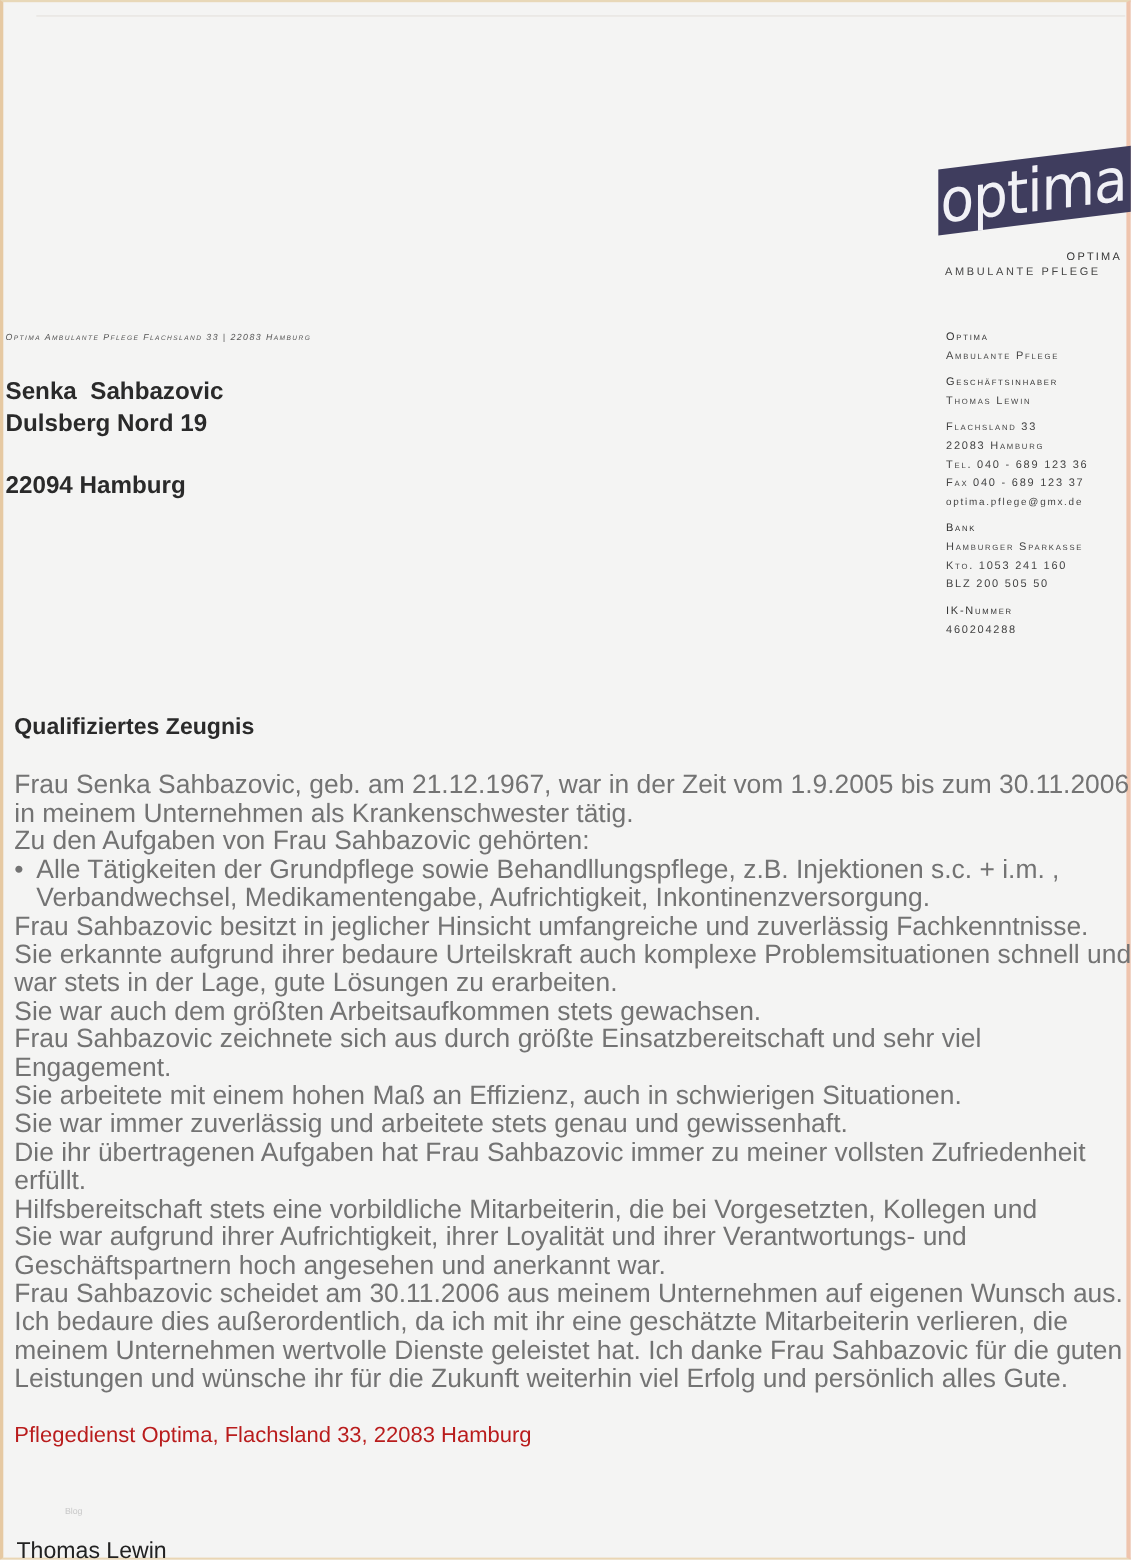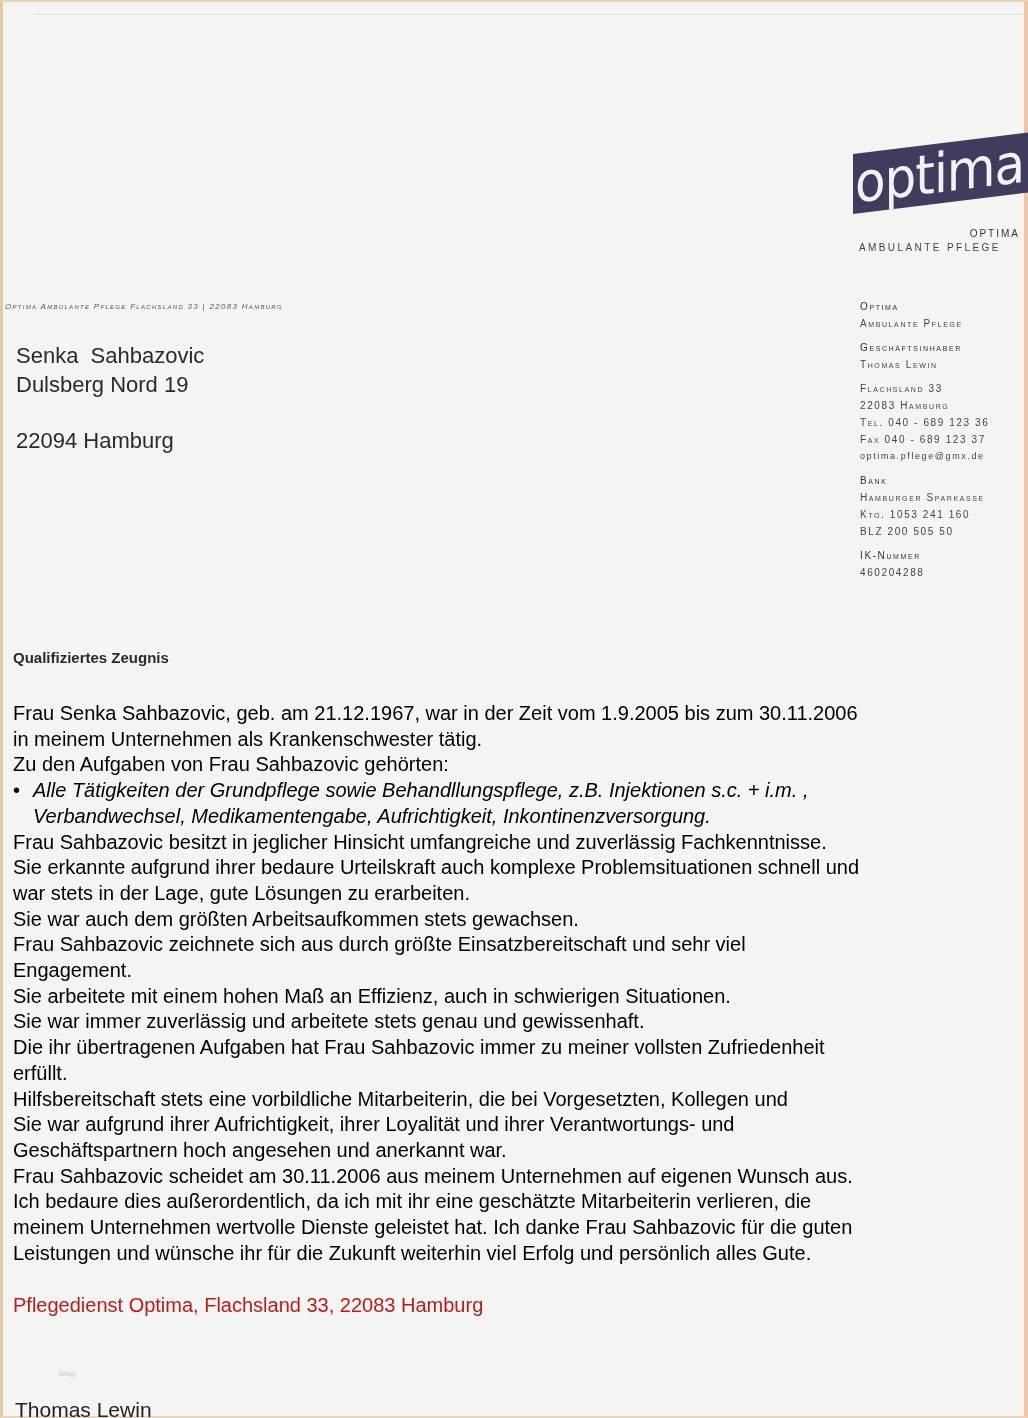--- a/index.html
+++ b/index.html
@@ -49,46 +49,46 @@
     font-size: 10px; letter-spacing: 2.4px; color: #444;
     white-space: nowrap;
   }
   .sender-line {
     position: absolute; left: 2px; top: 300px;
     font-size: 8px; letter-spacing: 1.3px; color: #555;
     font-variant: small-caps; white-space: nowrap; font-style: italic;
   }
   
   .recipient {
-    position: absolute; left: 13px; top: 339px;
-    font-size: 22px; font-weight: normal; color: #2a2a2a; line-height: 29px;
+    position: absolute; left: 2px; top: 339px;
+    font-size: 22px; font-weight: bold; color: #2a2a2a; line-height: 29px;
   }
   .recipient .gap { height: 27px; }
   
   .side {
     position: absolute; left: 857px; top: 296px; width: 171px;
     font-size: 10px; letter-spacing: 1.6px; color: #444;
     white-space: nowrap; overflow: hidden;
     font-variant: small-caps; line-height: 17px;
   }
   .side .grp { margin-bottom: 7px; }
   .side .label { color: #333; }
   
   .title {
     position: absolute; left: 10px; top: 647px;
-    font-size: 15px; font-weight: bold; color: #2a2a2a;
+    font-size: 21px; font-weight: bold; color: #2a2a2a;
   }
   .body {
     position: absolute; left: 10px; top: 699px; width: 980px;
-    font-size: 20px; line-height: 25.7px; color: #000000;
+    font-size: 24px; line-height: 25.7px; color: #737373;
   }
   .body p { margin: 0; white-space: nowrap; }
   .bullet { display: flex; }
   .bullet .dot { width: 20px; flex: none; }
-  .bullet .txt { white-space: nowrap; font-style: italic; }
+  .bullet .txt { white-space: nowrap; }
   .closing {
     position: absolute; left: 10px; top: 1292px;
     font-size: 20px; color: #b91c1c;
   }
   .watermark {
     position: absolute; left: 56px; top: 1367px;
     font-size: 8px; color: #c8c8c8;
   }
   .signature {
     position: absolute; left: 12px; top: 1396px;

